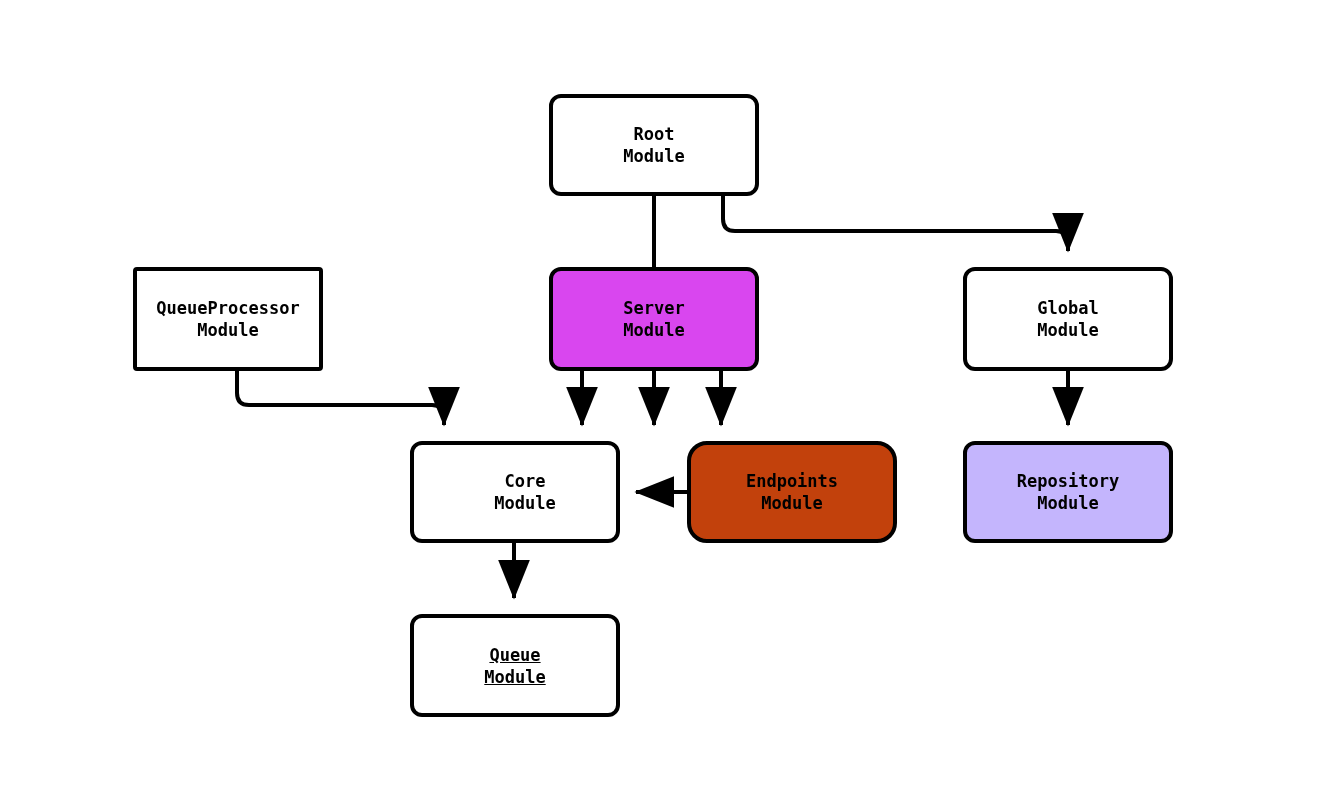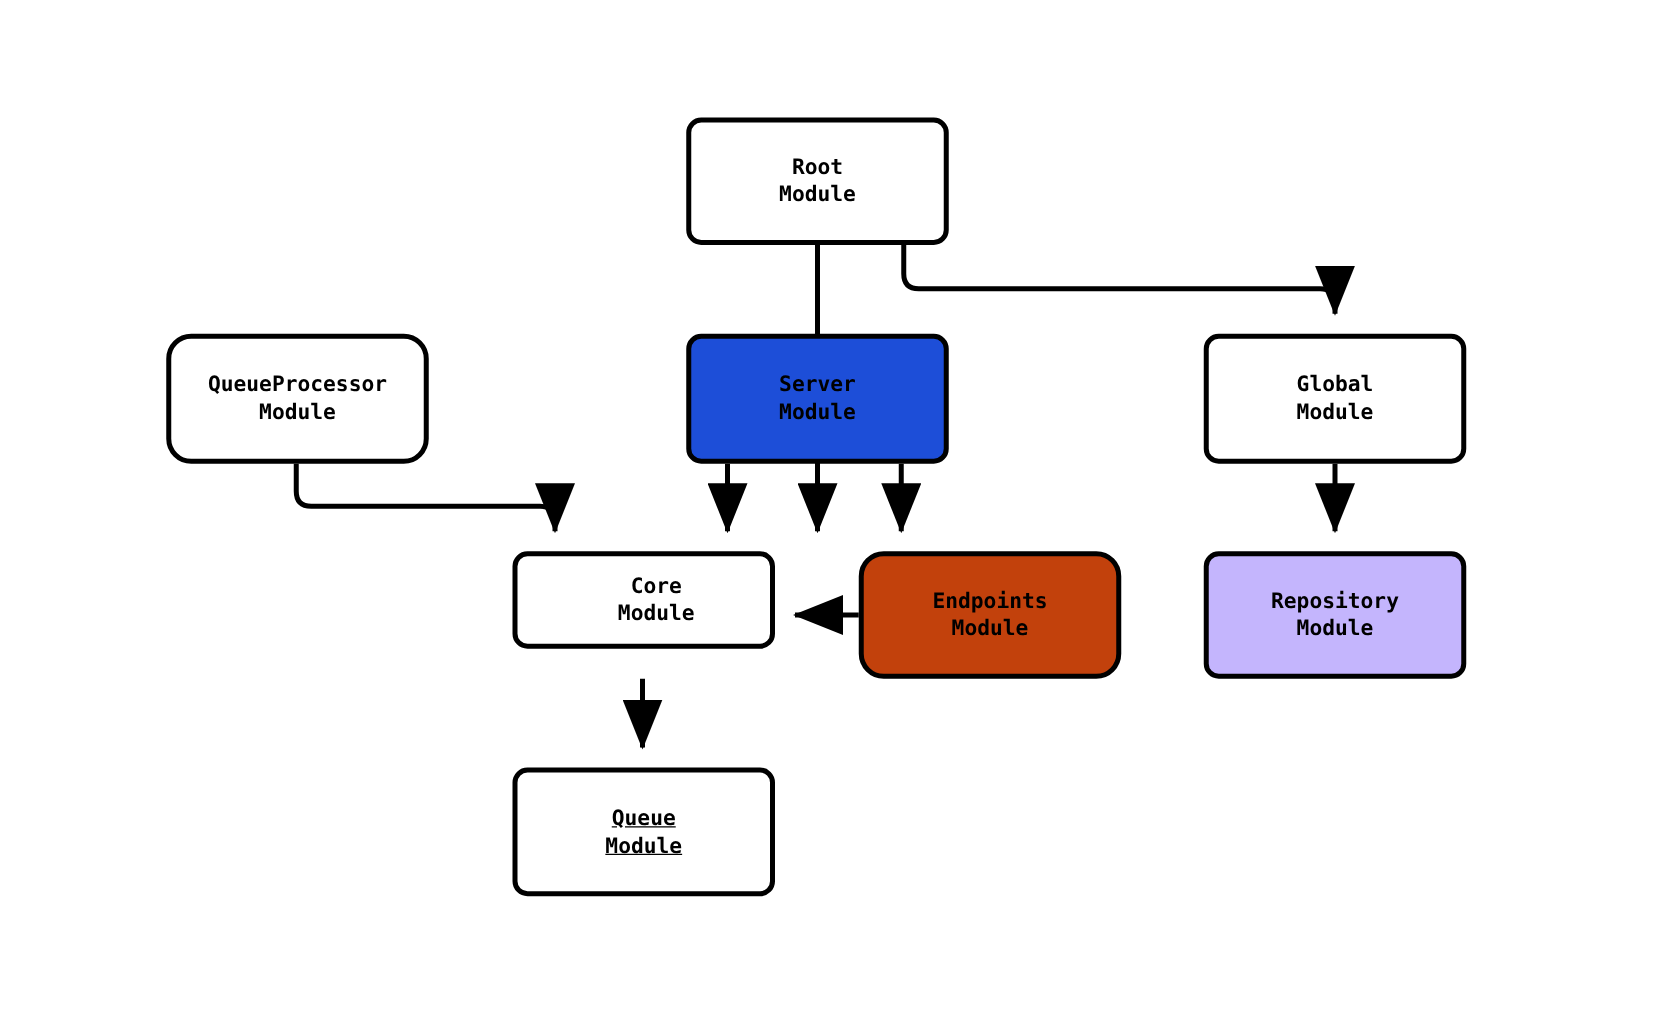--- a/index.html
+++ b/index.html
@@ -70,36 +70,36 @@
         <path d="M 1068,371 L 1068,425" marker-end="url(#arrowhead)" stroke="#000000" stroke-width="4" fill="none"></path>
         <path d="M 514,543 L 514,598" marker-end="url(#arrowhead)" stroke="#000000" stroke-width="4" fill="none"></path>
       </g>
   </svg>
 
   <div class="node" style="left: 549px; top: 94px; width: 210px; height: 102px; border-width: 4px; border-color: rgb(0, 0, 0); border-radius: 12px; background: rgb(255, 255, 255);">
     <span class="node-label">Root</span>
     <span class="node-label">Module</span>
   </div>
 
-  <div class="node" style="left: 133px; top: 267px; width: 210px; height: 104px; border-width: 4px; border-color: rgb(0, 0, 0); border-radius: 20px; background: rgb(255, 255, 255);">
+  <div class="node" style="left: 133px; top: 267px; width: 190px; height: 104px; border-width: 4px; border-color: rgb(0, 0, 0); border-radius: 4px; background: rgb(255, 255, 255);">
     <span class="node-label">QueueProcessor</span>
     <span class="node-label">Module</span>
   </div>
 
-  <div class="node" style="left: 549px; top: 267px; width: 210px; height: 104px; border-width: 4px; border-color: rgb(0, 0, 0); border-radius: 12px; background: #1d4ed8;">
+  <div class="node" style="left: 549px; top: 267px; width: 210px; height: 104px; border-width: 4px; border-color: rgb(0, 0, 0); border-radius: 12px; background: #d946ef;">
     <span class="node-label">Server</span>
     <span class="node-label">Module</span>
   </div>
 
   <div class="node" style="left: 963px; top: 267px; width: 210px; height: 104px; border-width: 4px; border-color: rgb(0, 0, 0); border-radius: 12px; background: rgb(255, 255, 255);">
     <span class="node-label">Global</span>
     <span class="node-label">Module</span>
   </div>
 
-  <div class="node" style="left: 410px; top: 441px; width: 210px; height: 78px; border-width: 4px; border-color: rgb(0, 0, 0); border-radius: 12px; background: rgb(255, 255, 255); padding-left: 20px;">
+  <div class="node" style="left: 410px; top: 441px; width: 210px; height: 102px; border-width: 4px; border-color: rgb(0, 0, 0); border-radius: 12px; background: rgb(255, 255, 255); padding-left: 20px;">
     <span class="node-label">Core</span>
     <span class="node-label">Module</span>
   </div>
 
   <div class="node" style="left: 687px; top: 441px; width: 210px; height: 102px; border-width: 4px; border-color: rgb(0, 0, 0); border-radius: 20px; background: #c2410c;">
     <span class="node-label">Endpoints</span>
     <span class="node-label">Module</span>
   </div>
 
   <div class="node" style="left: 963px; top: 441px; width: 210px; height: 102px; border-width: 4px; border-color: rgb(0, 0, 0); border-radius: 12px; background: #c4b5fd;">

